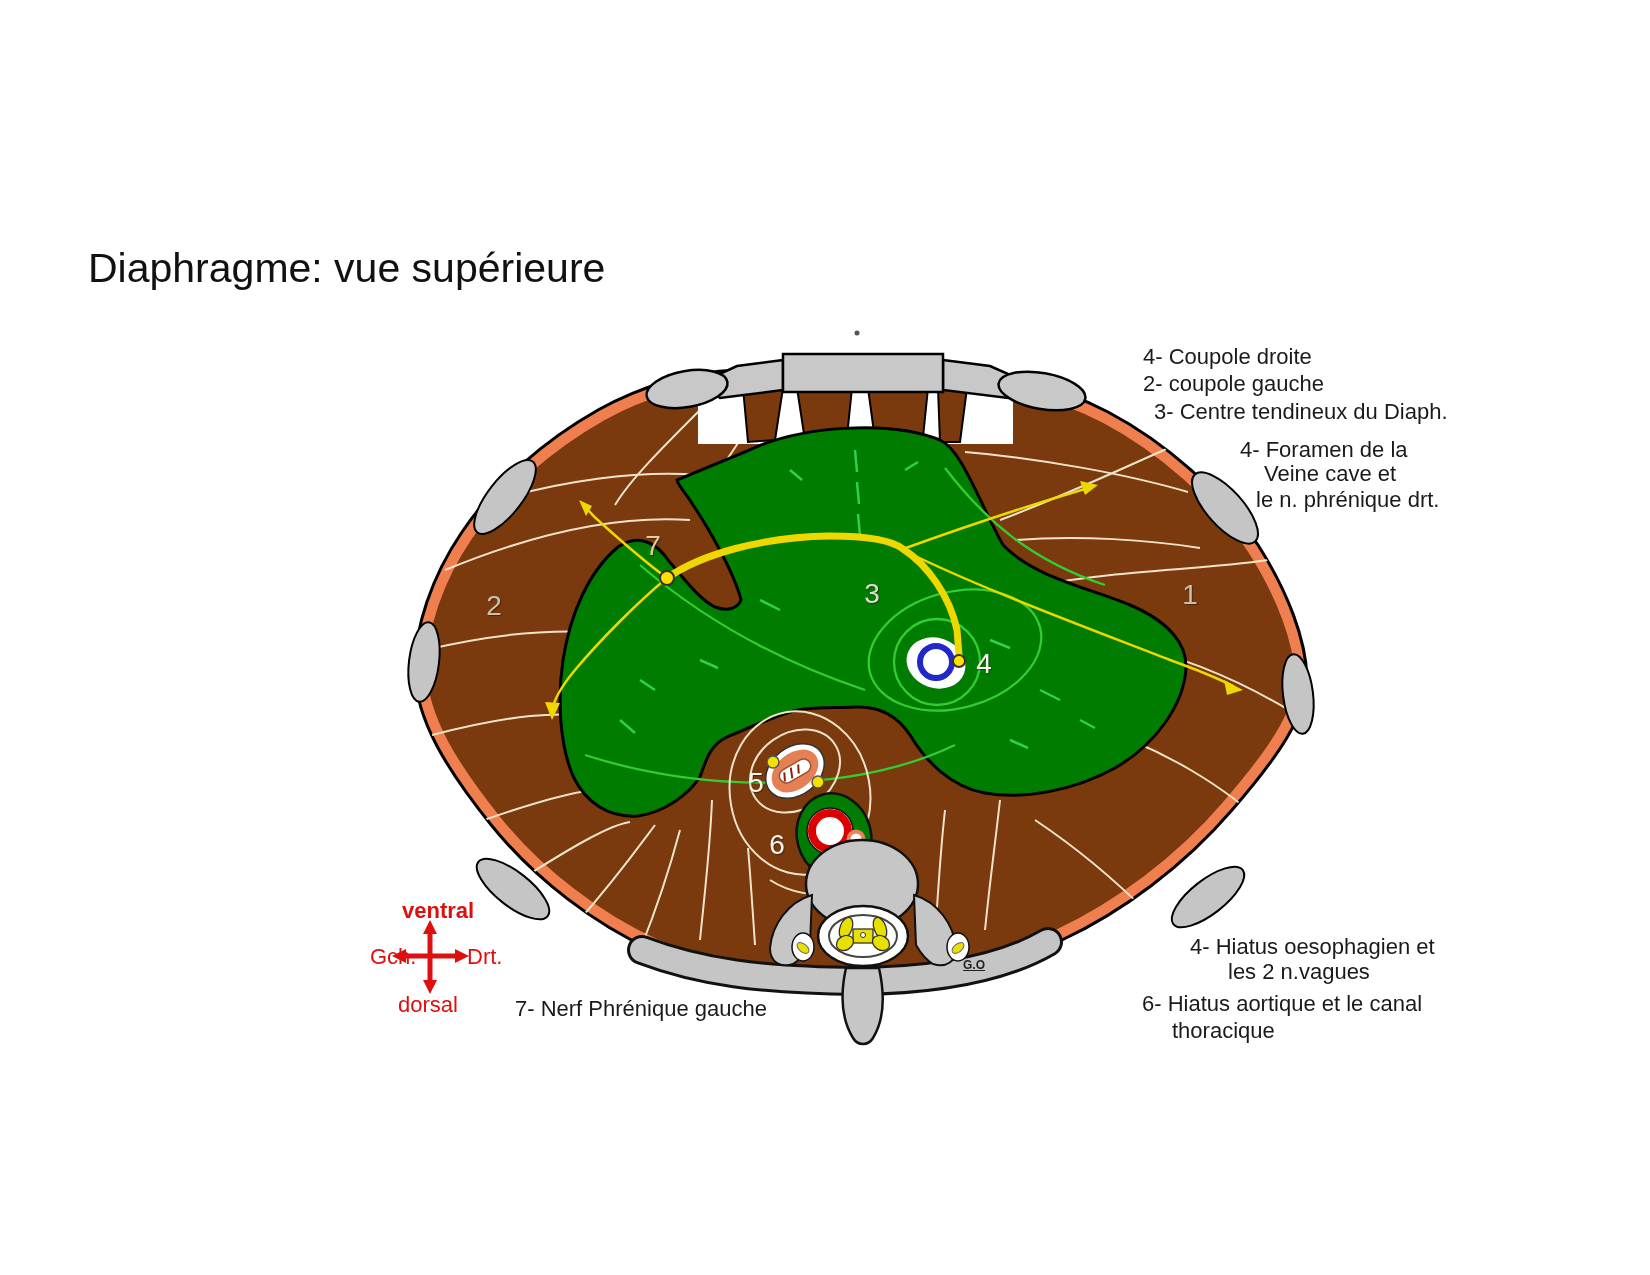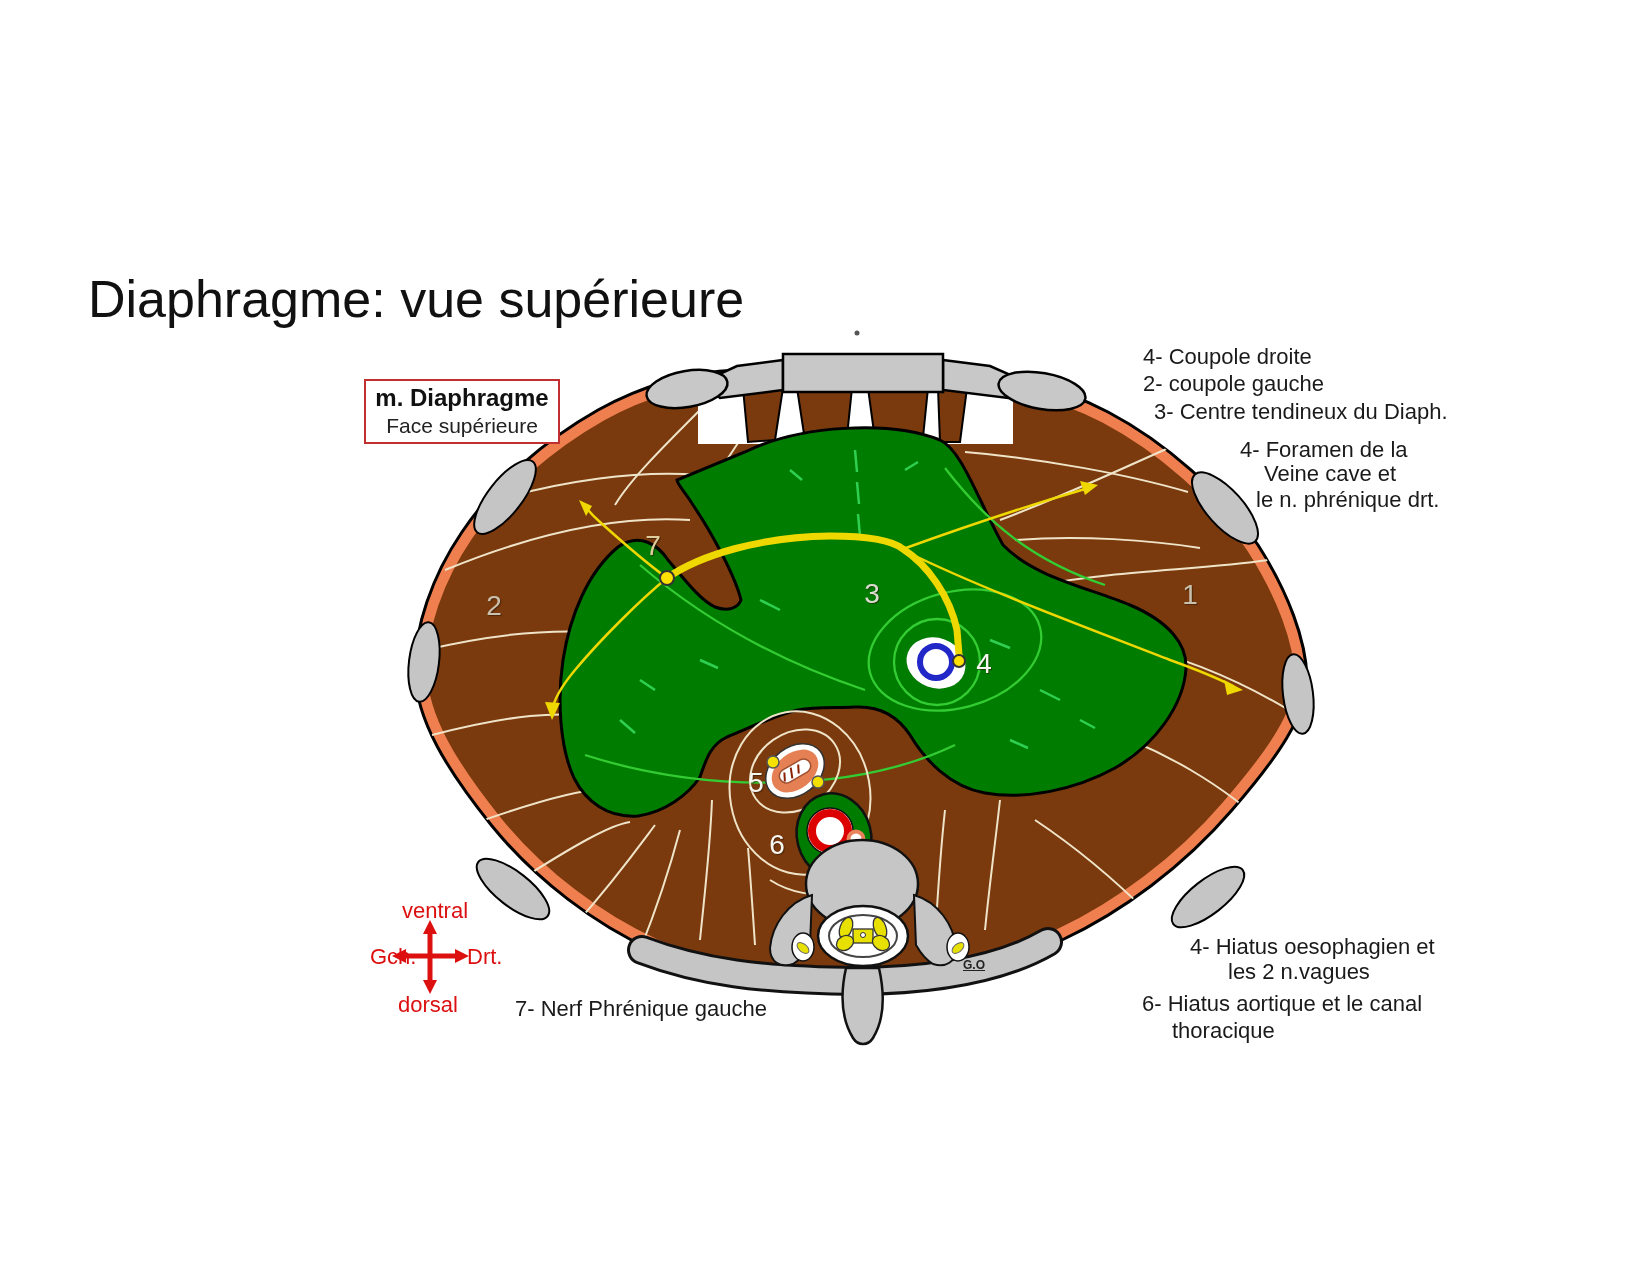--- a/index.html
+++ b/index.html
@@ -1,19 +1,19 @@
 <!DOCTYPE html>
 <html><head>
 <meta charset="utf-8">
 <style>
   html,body{margin:0;padding:0;background:#fff;}
   .canvas{position:relative;width:1650px;height:1275px;background:#fff;overflow:hidden;
           font-family:"Liberation Sans","DejaVu Sans",sans-serif;}
   .abs{position:absolute;line-height:1.15;white-space:nowrap;}
-  .title{font-size:52px;color:#111;margin-top:25px;}
+  .title{font-size:41px;color:#111;}
   .legend{font-size:22px;color:#1a1a1a;}
   .red{color:#dd1010;font-size:22px;}
   .marker{font-size:28px;transform:translate(-50%,-50%);text-shadow:1px 1px 1px rgba(40,20,0,.55);}
   .m-grey{color:#c9c1ae;}
   .m-light{color:#dcdcd2;}
   .m-white{color:#f7f7f2;}
   .m-tan{color:#dfcd9c;}
   .author{font-size:12px;font-weight:bold;color:#222;}
   .labelbox{position:absolute;left:364px;top:379px;width:192px;border:2px solid #c03030;
             background:#fff;text-align:center;padding:3px 0 4px 0;}
@@ -216,40 +216,36 @@
     <line x1="400" y1="956" x2="461" y2="956"></line>
     <polygon points="430,920 423,934 437,934" stroke="none"></polygon>
     <polygon points="430,994 423,980 437,980" stroke="none"></polygon>
     <polygon points="392,956 406,949 406,963" stroke="none"></polygon>
     <polygon points="469,956 455,949 455,963" stroke="none"></polygon>
   </g>
 </svg>
 
 <div class="abs title" style="left:88px;top:245px;">Diaphragme: vue supérieure</div>
 
-<div class="labelbox">
-  <div class="l1">m. Diaphragme</div>
-  <div class="l2">Face supérieure</div>
-</div>
 
 <div class="abs legend" style="left:1143px;top:344px;">4- Coupole droite</div>
 <div class="abs legend" style="left:1143px;top:371px;">2- coupole gauche</div>
 <div class="abs legend" style="left:1154px;top:399px;">3- Centre tendineux du Diaph.</div>
 <div class="abs legend" style="left:1240px;top:437px;">4- Foramen de la</div>
 <div class="abs legend" style="left:1264px;top:461px;">Veine cave  et</div>
 <div class="abs legend" style="left:1256px;top:487px;">le n. phrénique drt.</div>
 
 <div class="abs legend" style="left:1190px;top:934px;">4- Hiatus oesophagien et</div>
 <div class="abs legend" style="left:1228px;top:959px;">les 2 n.vagues</div>
 <div class="abs legend" style="left:1142px;top:991px;">6- Hiatus aortique et le canal</div>
 <div class="abs legend" style="left:1172px;top:1018px;">thoracique</div>
 
 <div class="abs legend" style="left:515px;top:996px;">7- Nerf Phrénique gauche</div>
 
-<div class="abs red" style="left:402px;top:898px;">ventral</div>
+<div class="abs red" style="left:402px;top:898px;font-weight:bold;">ventral</div>
 <div class="abs red" style="left:364px;top:944px;margin-left:6px;">Gch.</div>
 <div class="abs red" style="left:467px;top:944px;">Drt.</div>
 <div class="abs red" style="left:398px;top:992px;">dorsal</div>
 
 <div class="abs marker m-grey" style="left:1190px;top:595px;">1</div>
 <div class="abs marker m-grey" style="left:494px;top:606px;">2</div>
 <div class="abs marker m-light" style="left:872px;top:594px;">3</div>
 <div class="abs marker m-white" style="left:984px;top:664px;">4</div>
 <div class="abs marker m-white" style="left:756px;top:783px;">5</div>
 <div class="abs marker m-white" style="left:777px;top:845px;">6</div>

